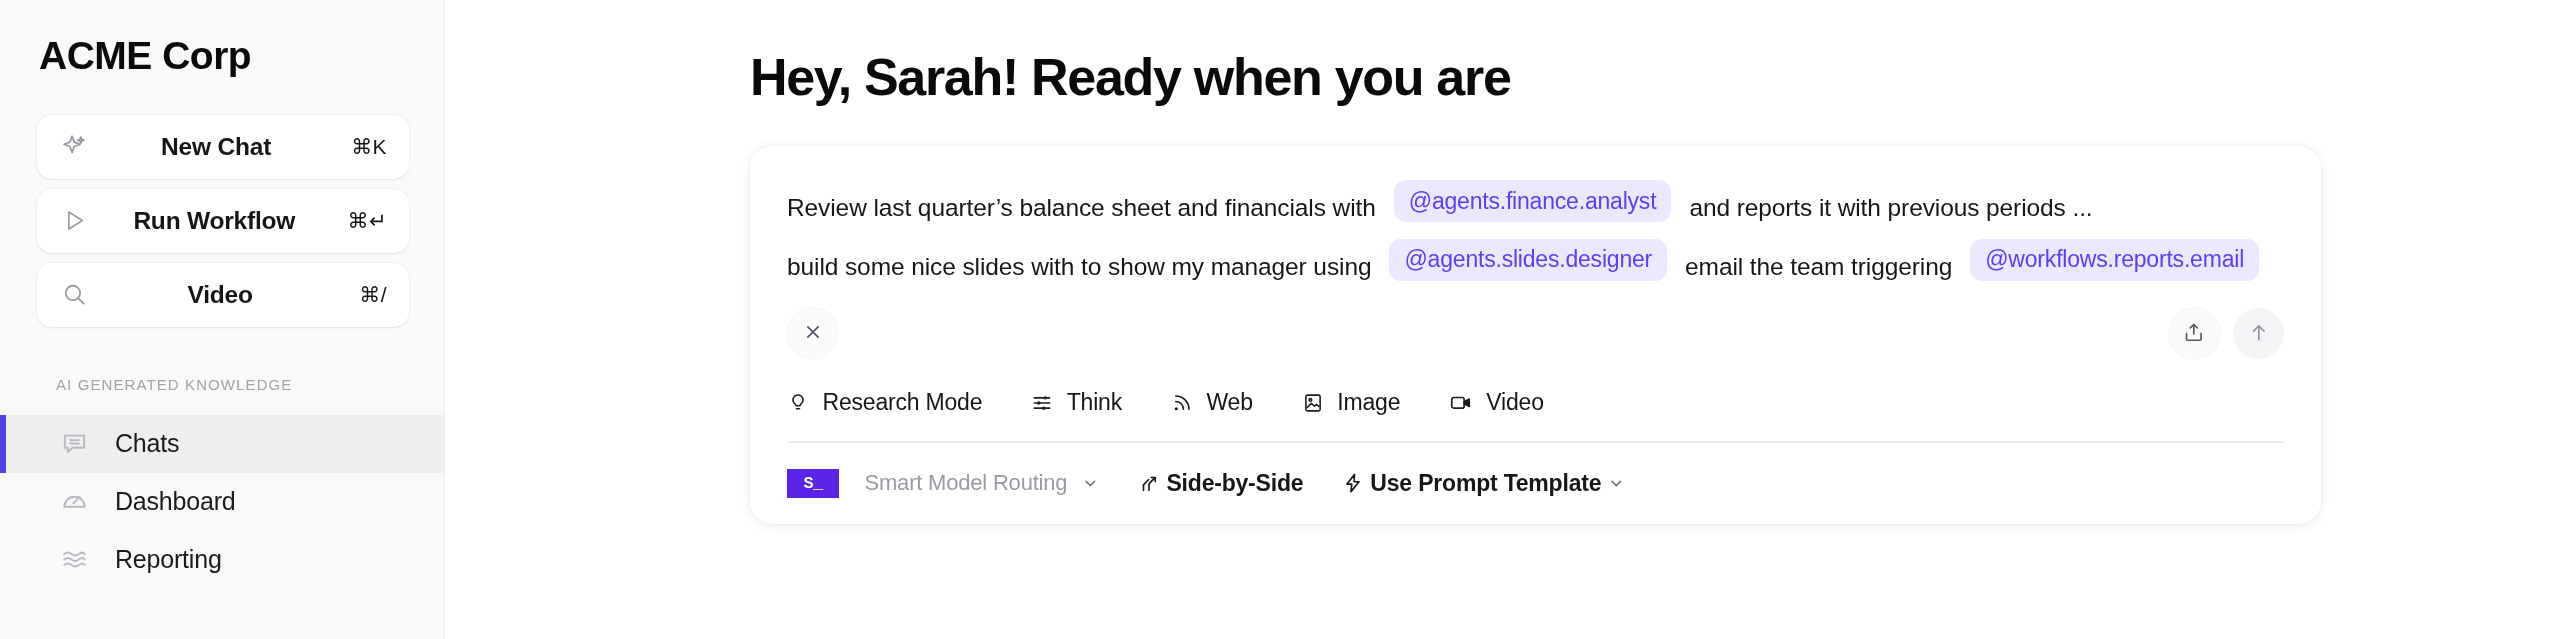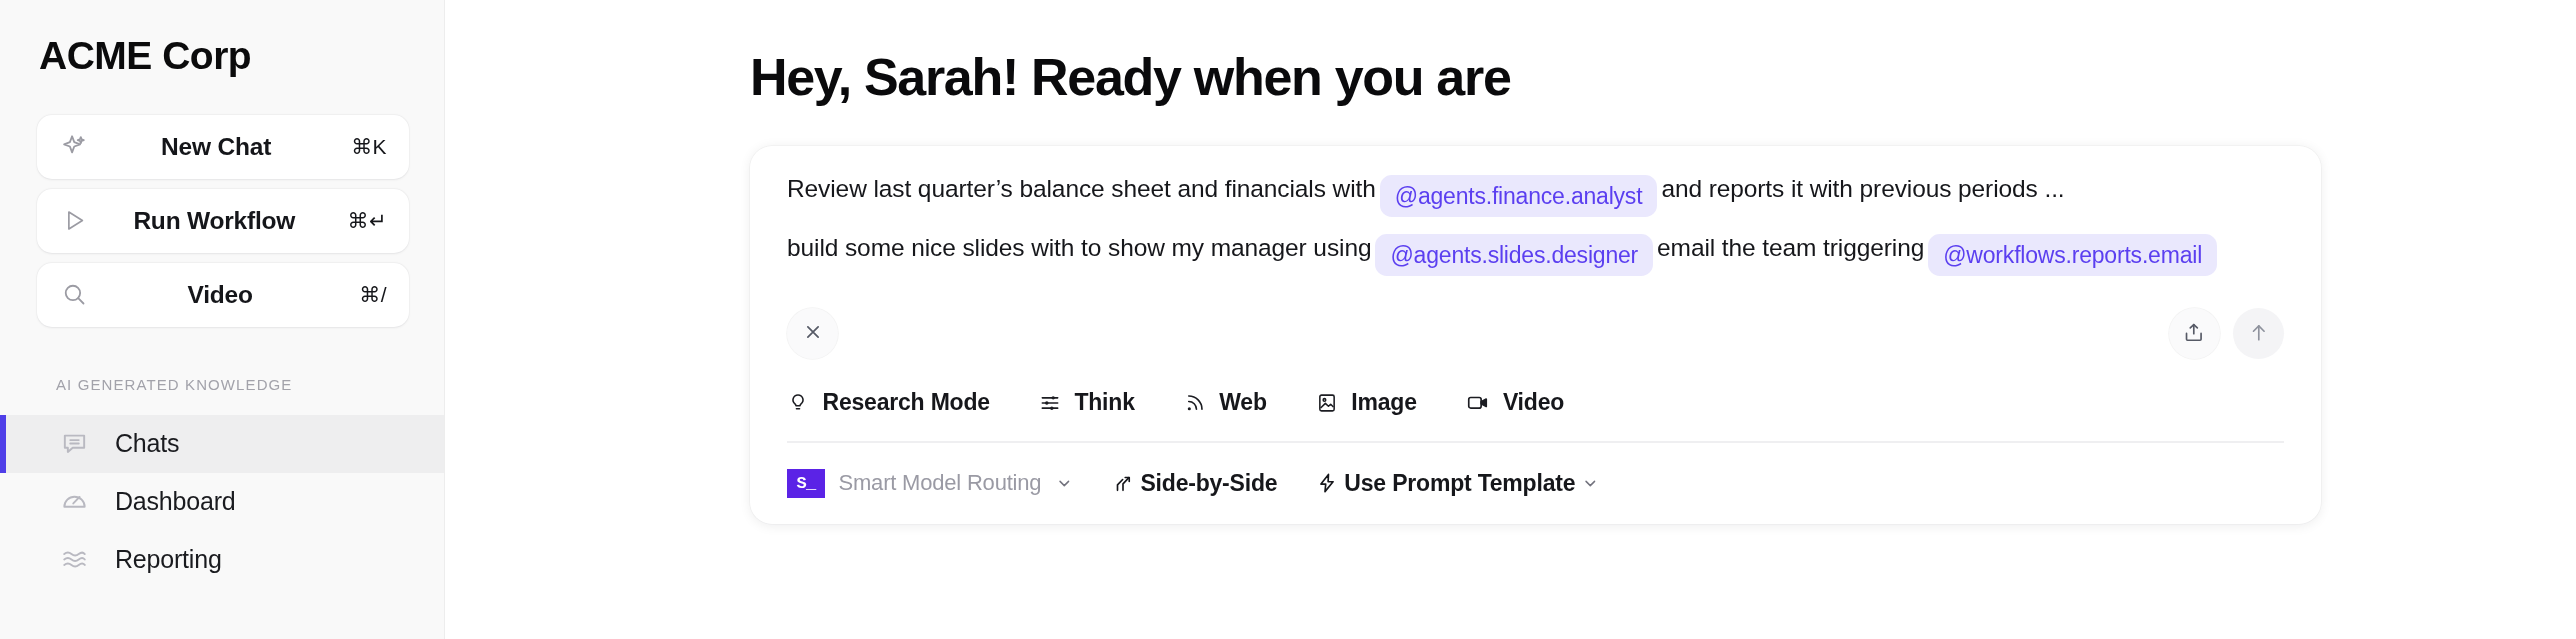--- a/index.html
+++ b/index.html
@@ -138,38 +138,38 @@
     width: 1571px;
     background: #ffffff;
     border-radius: 22px;
     box-shadow: 0 1.7px 11.8px rgba(16,18,24,0.075), 0 0 0 0.8px rgba(16,18,24,0.035);
     padding: 29px 37px 0 37px;
     position: relative;
   }
 
   .prompt-line {
     display: flex;
-    align-items: flex-start;
+    align-items: flex-end;
     flex-wrap: nowrap;
     min-height: 47px;
     font-size: 24.5px;
     color: #16171b;
     letter-spacing: -0.1px;
   }
   .prompt-line + .prompt-line { margin-top: 11.8px; }
   .ptext { white-space: pre; }
   .chip {
     display: inline-flex;
     align-items: center;
     background: #eae8fd;
     color: #5b3ff0;
     border-radius: 11.8px;
     padding: 7.6px 15px;
     font-size: 23px;
-    margin: 0 4px;
+    margin: 0 18px;
     letter-spacing: -0.2px;
     cursor: pointer;
     white-space: nowrap;
   }
 
   .composer-actions {
     margin-top: 22px;
     height: 62px;
     display: flex;
     align-items: center;
@@ -189,51 +189,51 @@
 
   .tool-row {
     display: flex;
     align-items: center;
     gap: 49px;
     height: 71px;
     padding-top: 5px;
   }
   .tool {
     display: flex; align-items: center; gap: 13.5px;
-    font-size: 23px; font-weight: 700; color: #16171b;
+    font-size: 23px; font-weight: 400; color: #16171b;
     letter-spacing: -0.2px;
     cursor: pointer;
   }
   .tool .ic { color: #1c1d22; display: flex; align-items: center; }
 
   .divider {
     height: 1.7px;
     background: #efeff1;
     margin: 5px 0 0 0;
   }
 
   .model-row {
     display: flex;
     align-items: center;
     gap: 39px;
     height: 81px;
   }
   .model-pill { display: flex; align-items: center; gap: 13.5px; cursor: pointer; }
   .badge-s {
-    width: 38px; height: 29px;
+    width: 52px; height: 29px;
     border-radius: 0;
     background: #5b23e6;
     color: #ffffff;
     font-size: 17px;
     font-weight: 700;
     display: flex; align-items: center; justify-content: center;
     font-family: "Liberation Mono", monospace;
     letter-spacing: -0.8px;
   }
-  .model-name { font-size: 22px; color: #9a9aa4; letter-spacing: -0.2px; }
+  .model-name { font-size: 22px; color: #9a9aa4; letter-spacing: -0.2px; margin-left: 12px; }
   .caret { color: #73737e; display: flex; align-items: center; }
   .opt { display: flex; align-items: center; gap: 6px; cursor: pointer; }
   .opt-label { font-size: 23px; font-weight: 700; color: #16171b; letter-spacing: -0.2px; }
   .opt .ic { color: #16171b; display: flex; align-items: center; }
 </style>
 </head>
 <body>
 
 <div class="app">
 

